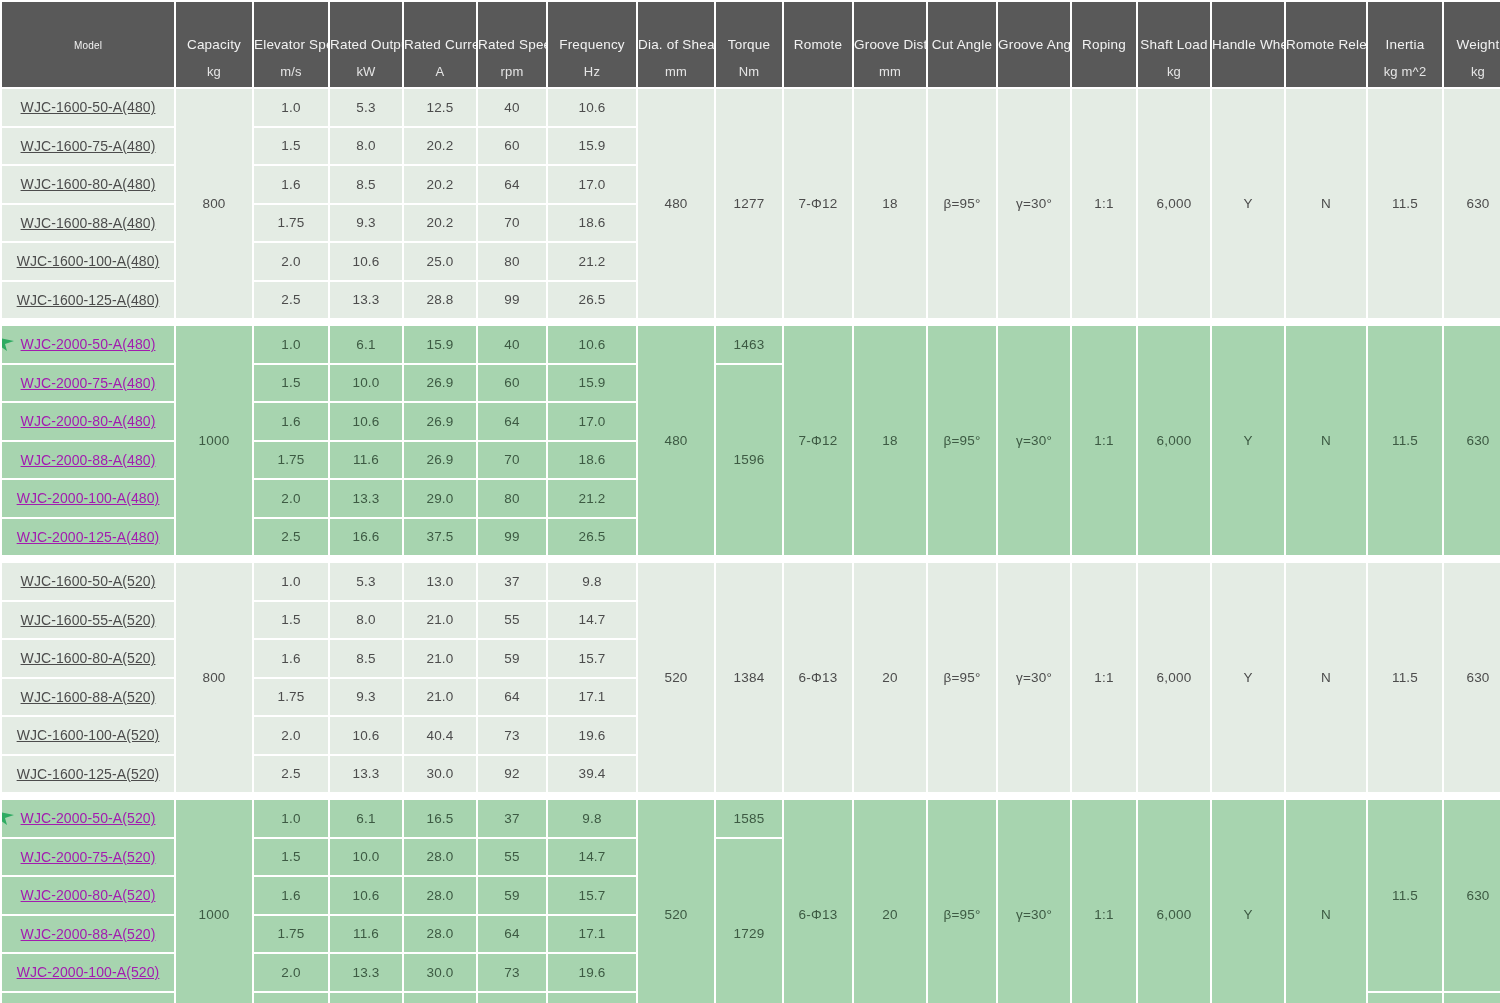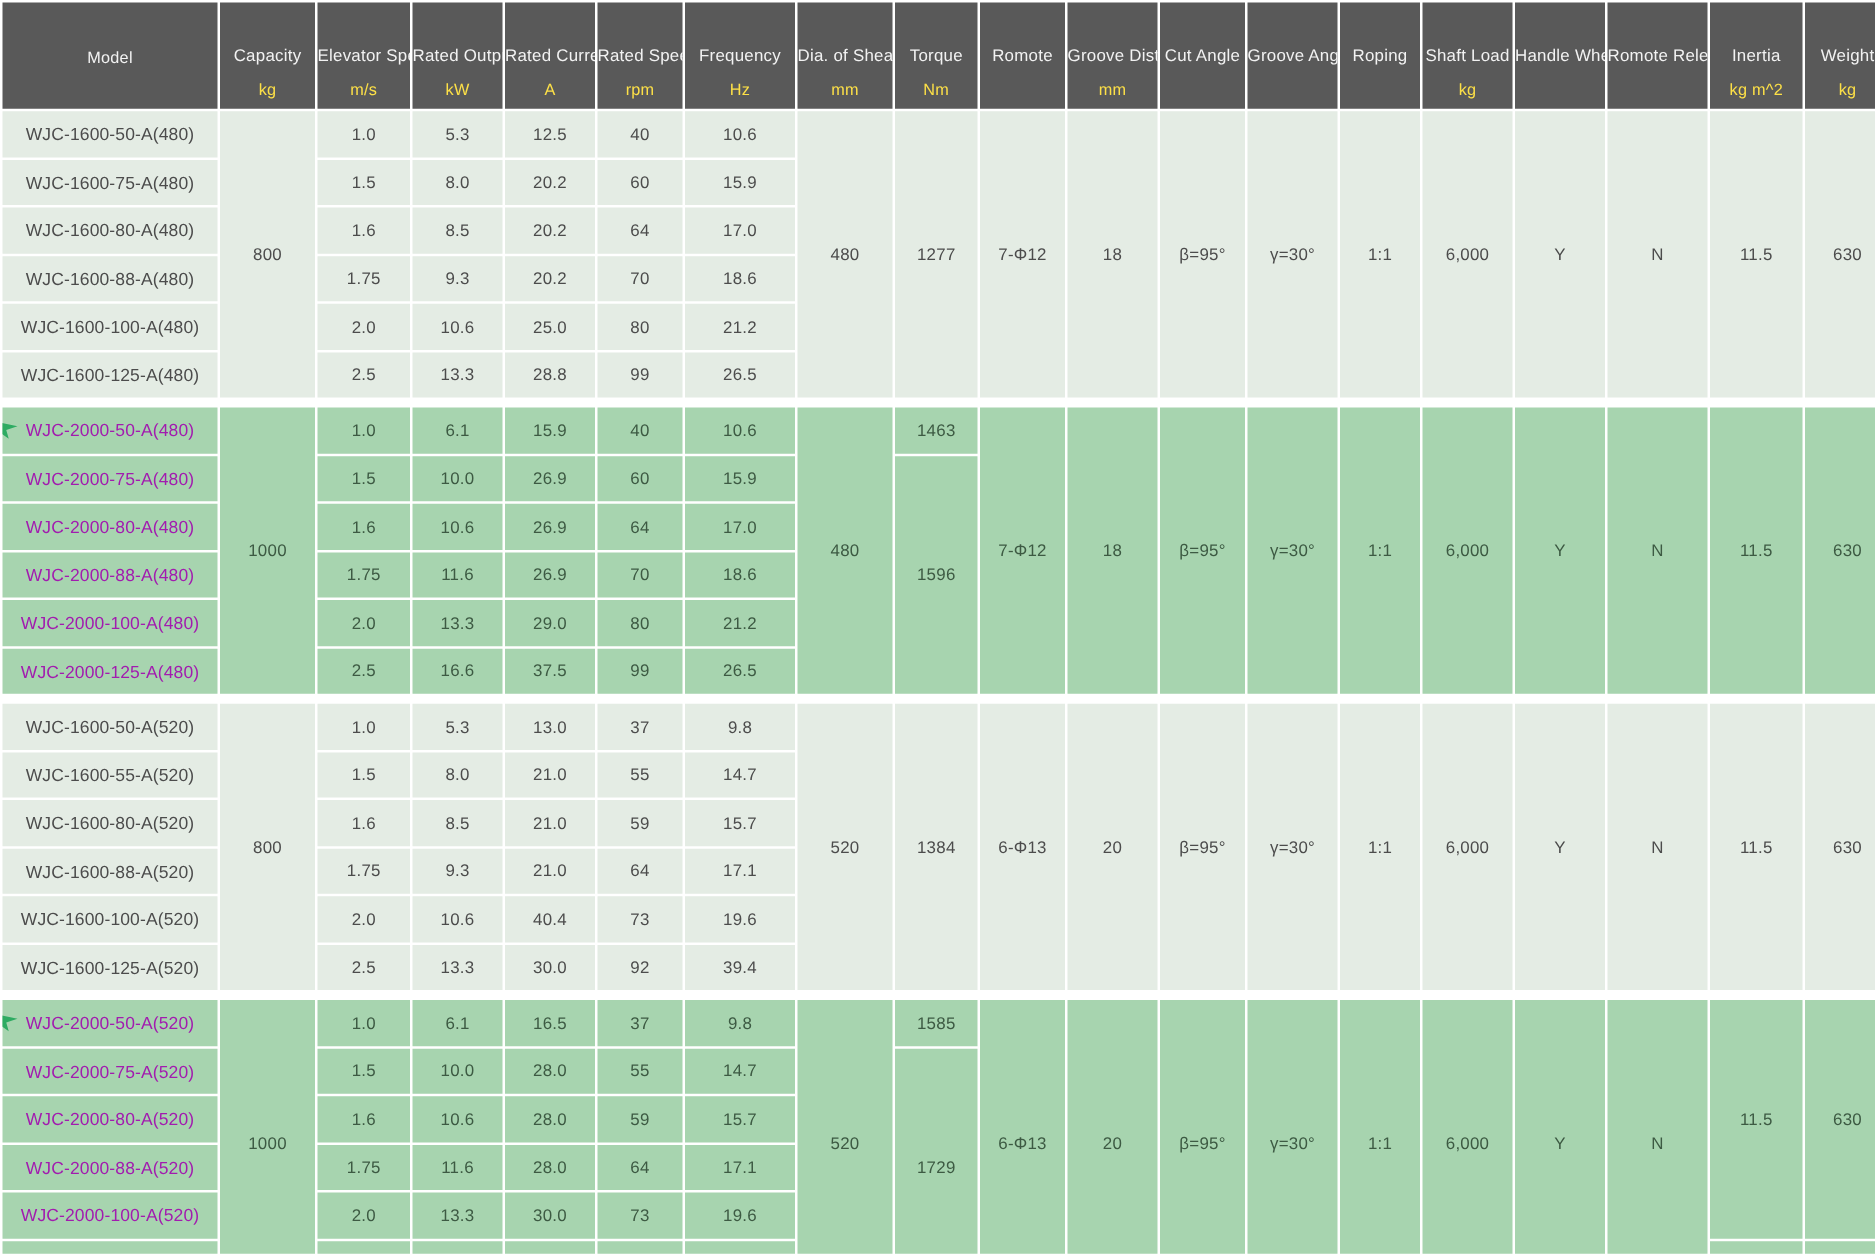--- a/index.html
+++ b/index.html
@@ -44,42 +44,42 @@
     display: block;
     padding-top: 2px;
   }
   thead th .hdr-unit {
     display: block;
     position: absolute;
     left: 0;
     right: 0;
     bottom: 6px;
     font-size: 13px;
-    color: #fde047;
-  }
-  thead th.hdr-model .hdr-title { font-size: 13px; }
+    color: #e5e5e5;
+  }
+  thead th.hdr-model .hdr-title { font-size: 10px; }
   
   tbody td {
     font-size: 13.5px;
     color: #4c4c4c;
     height: 36.5px;
     letter-spacing: 0.2px;
   }
   td.tone-light { background: #e4ece4; }
   td.tone-dark  { background: #a7d4af; color: #3d5a43; }
   td.model {
     text-align: left;
     padding-left: 22px;
     font-size: 14px;
     letter-spacing: 0.1px;
   }
   td.model.tone-dark { color: #a21caf; }
   td.spacer-gap { background: #ffffff; height: 4px; }
   
-  td.model { position: relative; }
+  td.model { position: relative; text-decoration: underline; }
   .row-marker {
     position: absolute;
     left: -4px;
     top: 50%;
     transform: translateY(-50%);
     width: 20px;
     height: 20px;
     display: block;
     pointer-events: none;
   }

